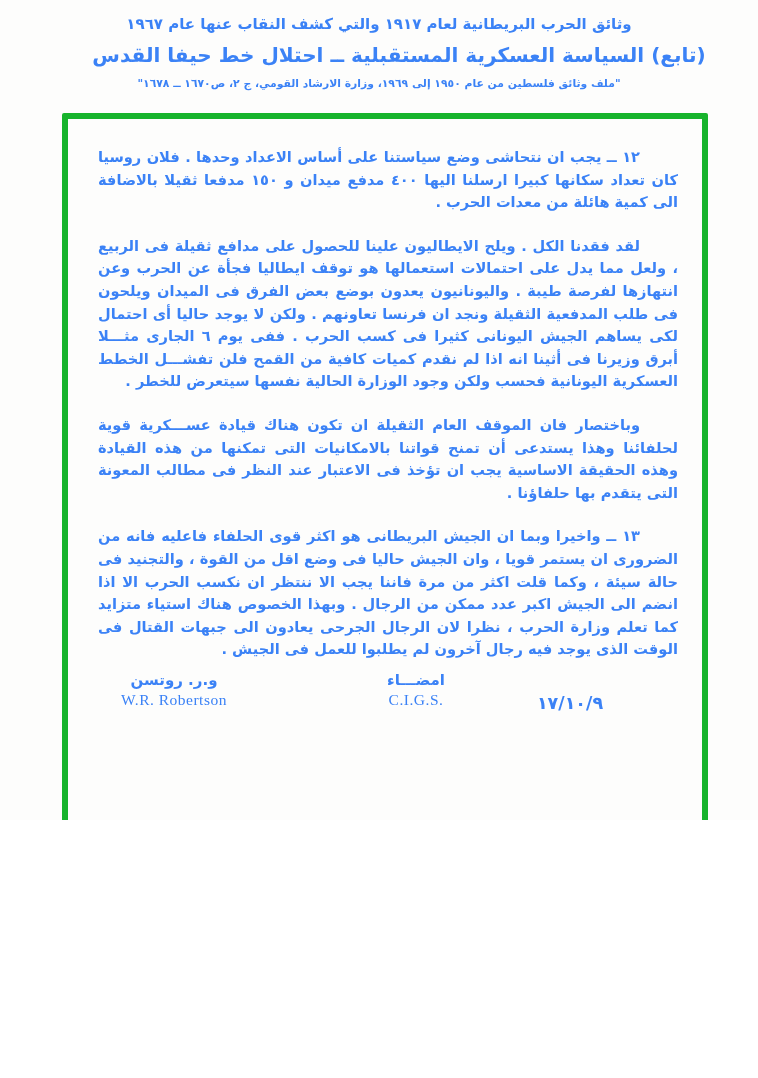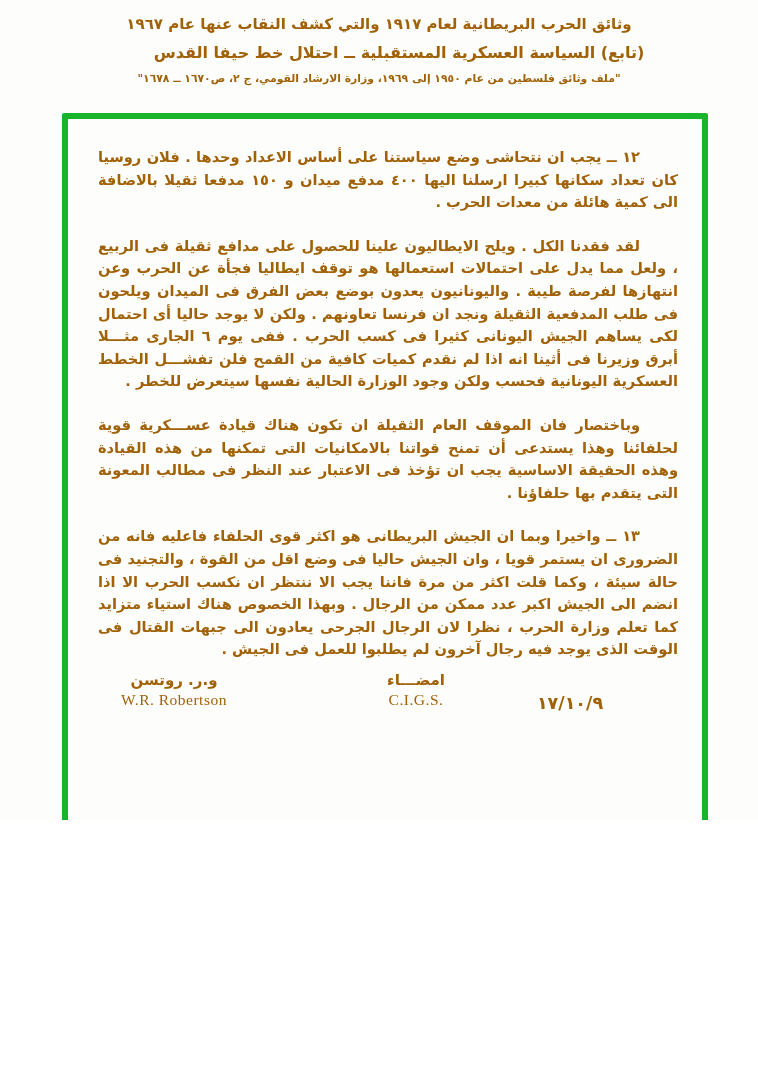--- a/index.html
+++ b/index.html
@@ -2,32 +2,32 @@
 <html lang="ar"><head>
 <meta charset="utf-8">
 <style>
   html, body { margin: 0; padding: 0; background: #ffffff; }
   .page {
     position: relative;
     width: 758px;
     height: 820px;
     background: #fdfdfc;
     font-family: "DejaVu Sans", sans-serif;
-    color: #a16207;
+    color: #3b82f6;
     overflow: hidden;
   }
   .header {
     position: absolute;
     top: 15px; left: 0; right: 0;
     text-align: center;
     direction: rtl;
     font-weight: bold;
   }
   .header .h1 { font-size: 15px; margin: 0 0 10px 0; letter-spacing: 0.2px; }
-  .header .h2 { font-size: 16px; margin: 0 0 10px 0; padding-left: 40px; }
+  .header .h2 { font-size: 20px; margin: 0 0 10px 0; padding-left: 40px; }
   .header .h3 { font-size: 10.8px; margin: 0; }
   .frame {
     position: absolute;
     left: 62px; top: 113px;
     width: 646px; height: 924px;
     border: 6px solid #f97316;
     border-radius: 2px;
     box-sizing: border-box;
     background: transparent;
   }

